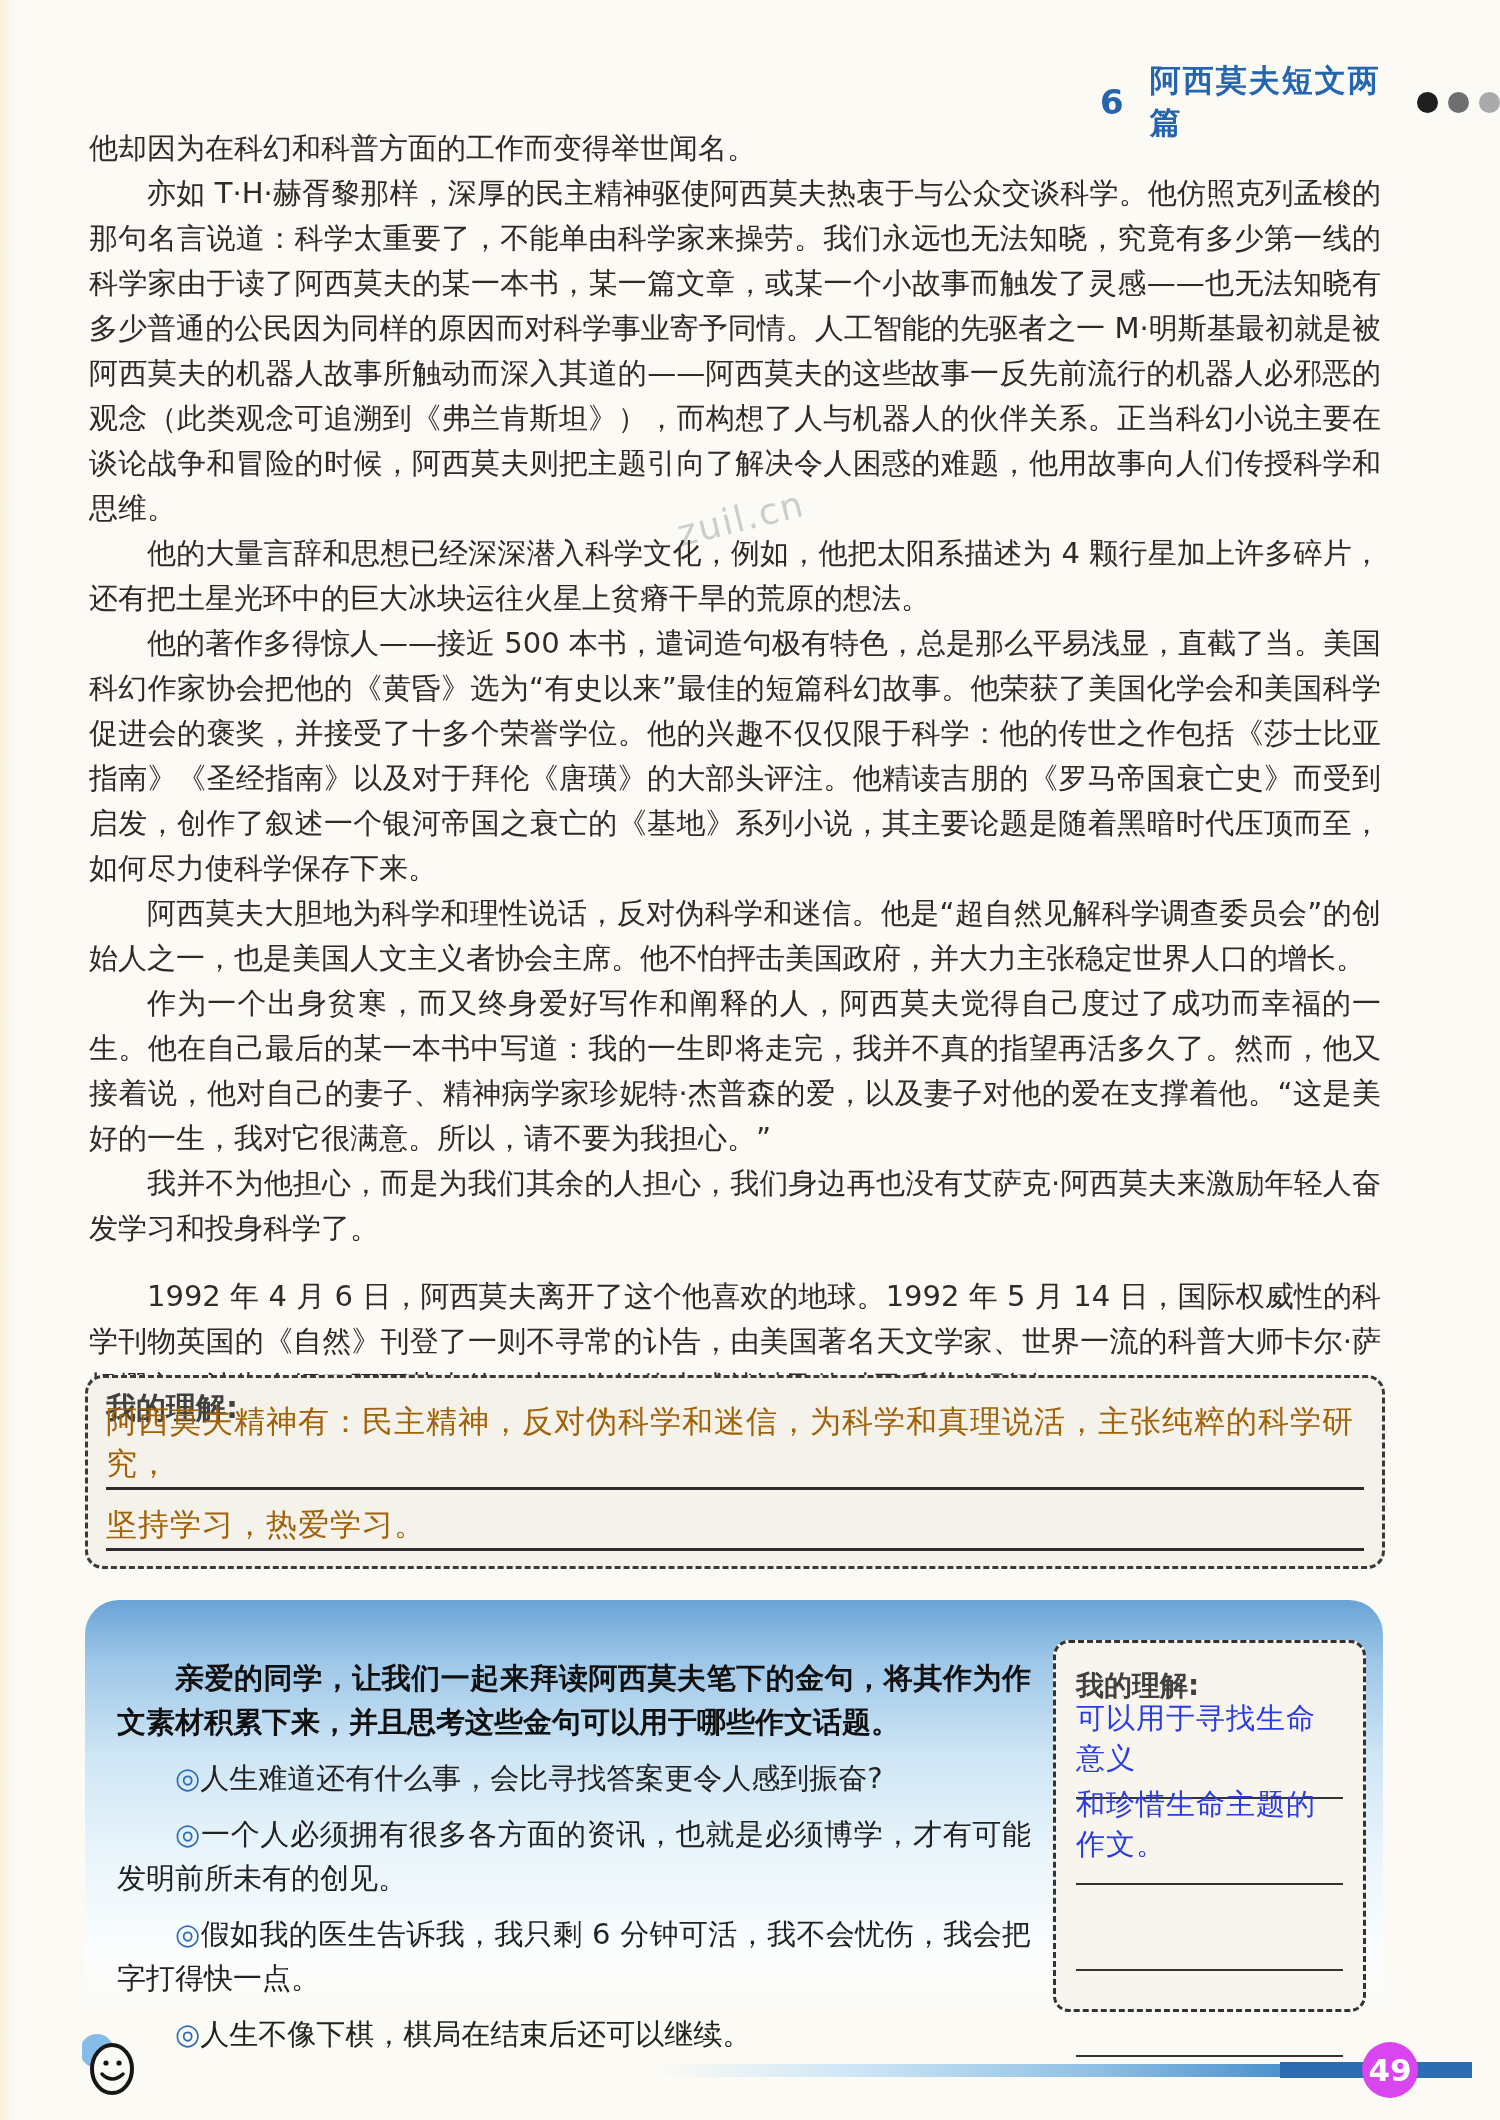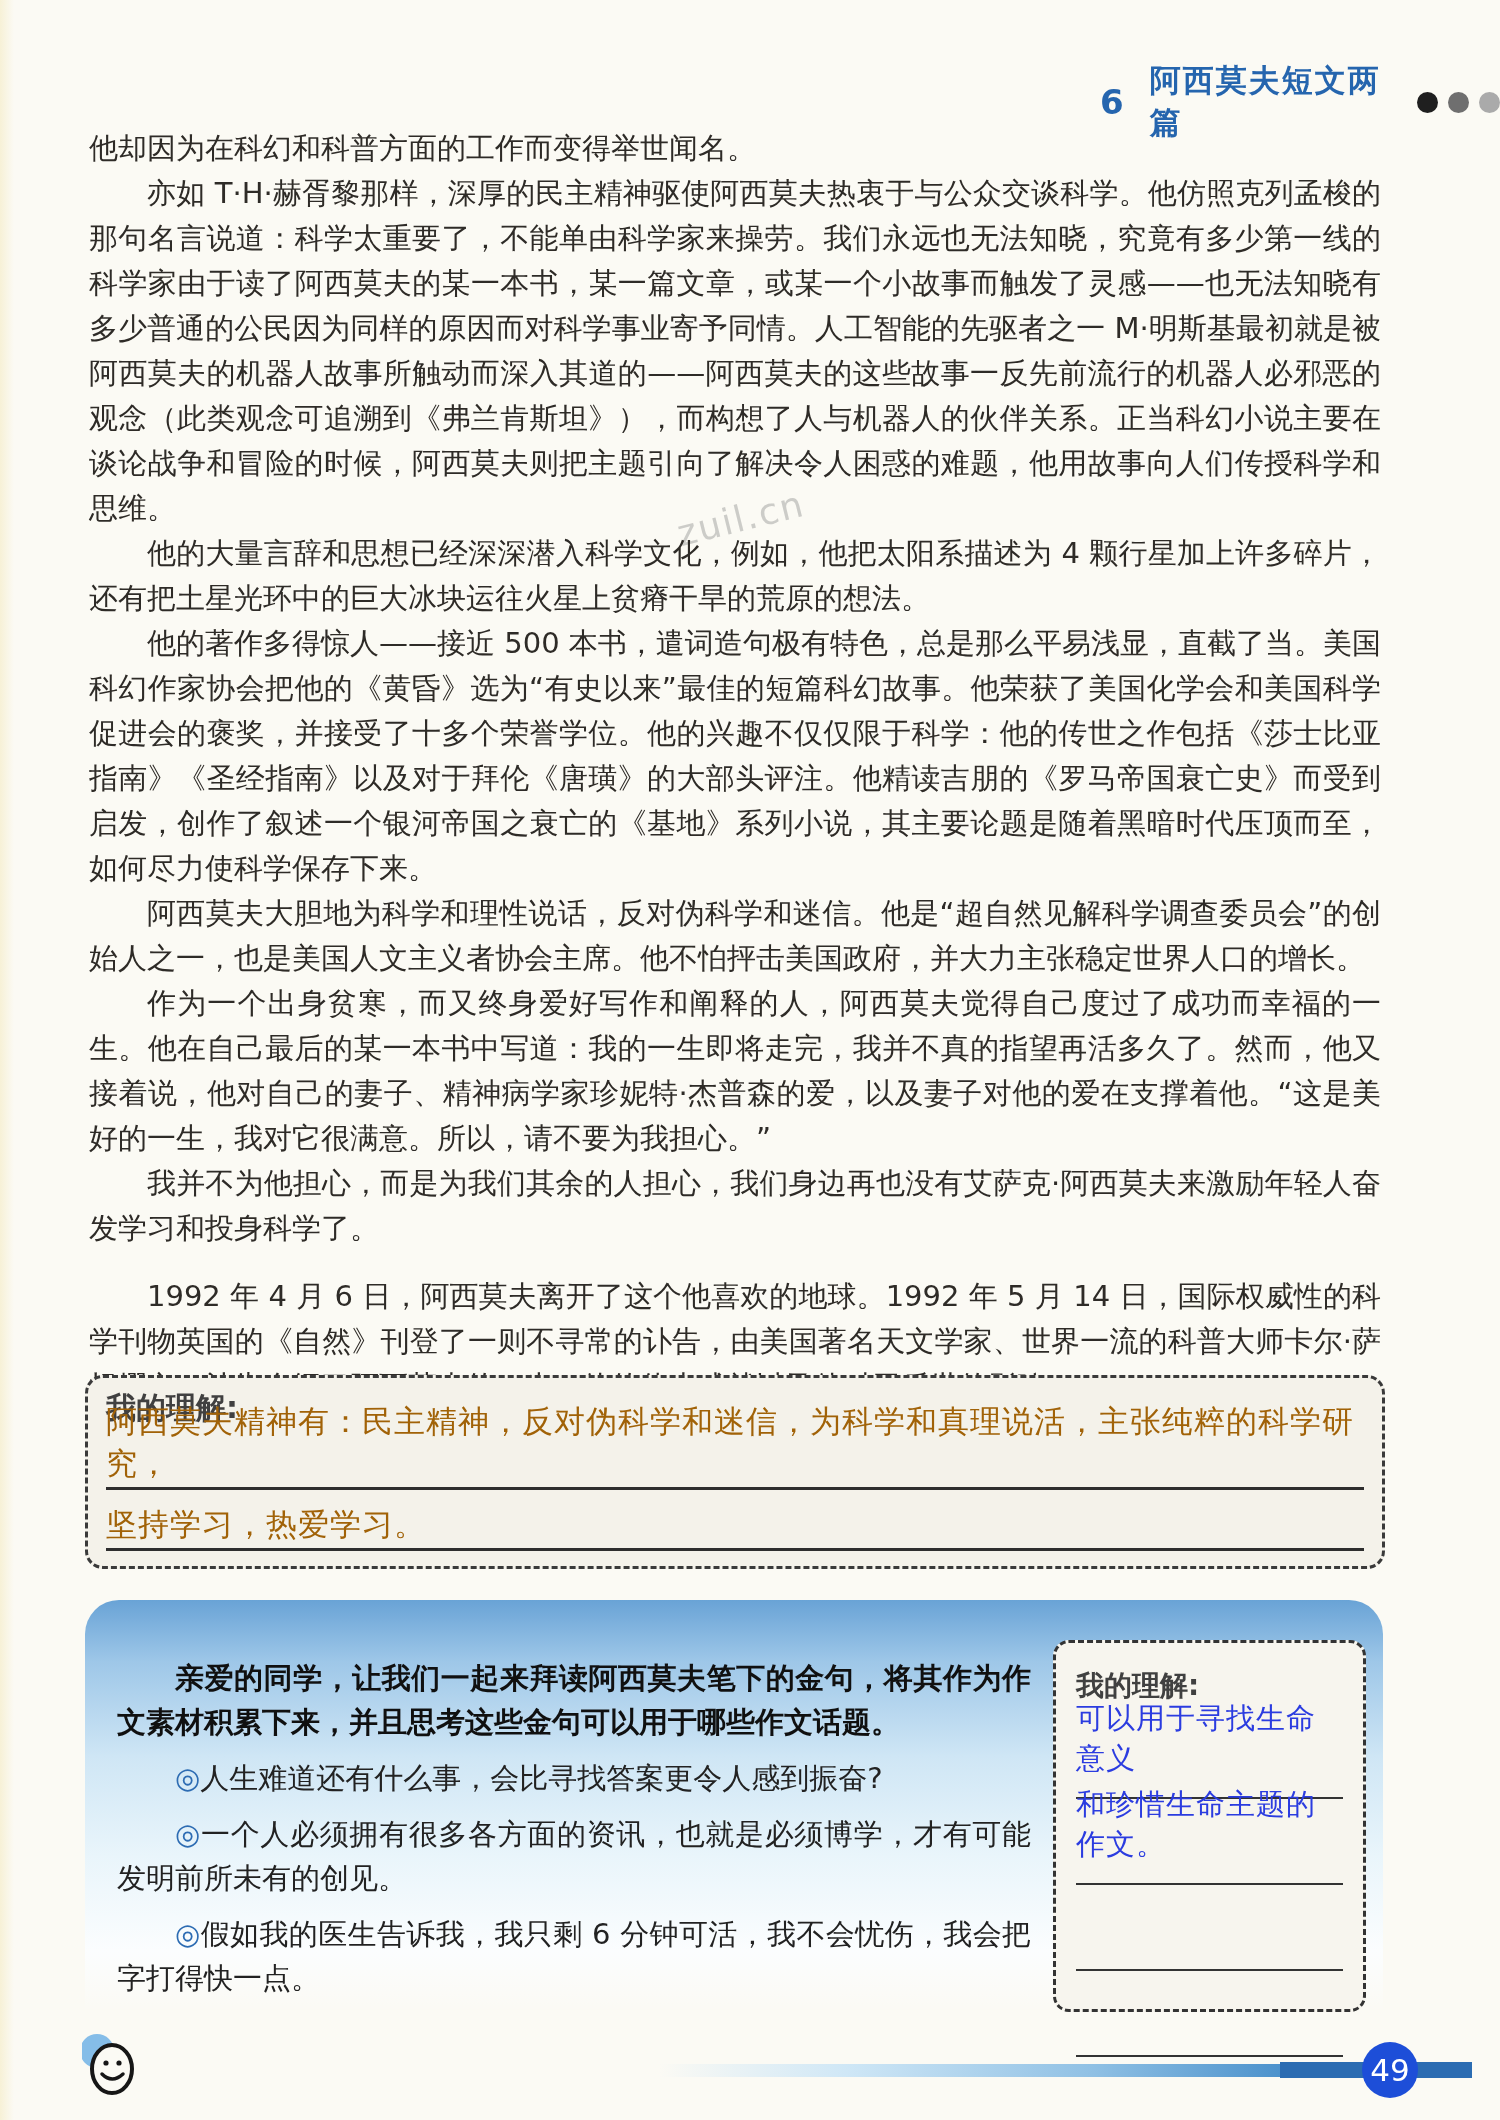--- a/index.html
+++ b/index.html
@@ -54,21 +54,21 @@
   .ubox2 .ubox-label{font-size:28px;margin-bottom:8px;}
   .blank-row{height:66px;border-bottom:2.5px solid #333;
     display:flex;align-items:flex-end;padding-bottom:18px;}
   .blank-row span{font-size:29px;color:#2b3ce0;letter-spacing:1px;}
   
   .smiley{position:absolute;left:82px;top:2032px;}
   .footer-grad{position:absolute;left:660px;top:2064px;width:620px;height:13px;
     background:linear-gradient(90deg,rgba(200,230,248,0) 0%,#cfe7f6 30%,#8fc0e4 70%,#4c92cc 100%);}
   .footer-bar{position:absolute;left:1280px;top:2062px;width:192px;height:16px;background:#2b6cb2;}
   .page-badge{position:absolute;left:1362px;top:2042px;width:56px;height:56px;border-radius:50%;
-    background:#1d4ed8;color:#fff;font-size:31px;font-weight:normal;
+    background:#d946ef;color:#fff;font-size:31px;font-weight:bold;
     display:flex;align-items:center;justify-content:center;}
 </style>
 </head>
 <body>
 
 <div class="page">
   <div class="edge-tint"></div>
 
   <div class="header">
     <span class="lesson-num">6</span>
@@ -106,20 +106,21 @@
         </div>
       </div>
   </div>
 
   <div class="qbox">
     <div class="qbox-text" id="qbox-text">
       <p class="q-intro">亲爱的同学，让我们一起来拜读阿西莫夫笔下的金句，将其作为作文素材积累下来，并且思考这些金句可以用于哪些作文话题。</p>
     <p class="quote"><span class="q-bullet">◎</span>人生难道还有什么事，会比寻找答案更令人感到振奋?</p>
         <p class="quote"><span class="q-bullet">◎</span>一个人必须拥有很多各方面的资讯，也就是必须博学，才有可能发明前所未有的创见。</p>
         <p class="quote"><span class="q-bullet">◎</span>假如我的医生告诉我，我只剩 6 分钟可活，我不会忧伤，我会把字打得快一点。</p>
+        <p class="quote"><span class="q-bullet">◎</span>人生不像下棋，棋局在结束后还可以继续。</p>
       </div>
   </div>
 
   <div class="ubox2">
     <div class="ubox-label">我的理解:</div>
     <div id="ubox2-rows">
         <div class="blank-row">
           <span>可以用于寻找生命意义</span>
         </div>
         <div class="blank-row">

